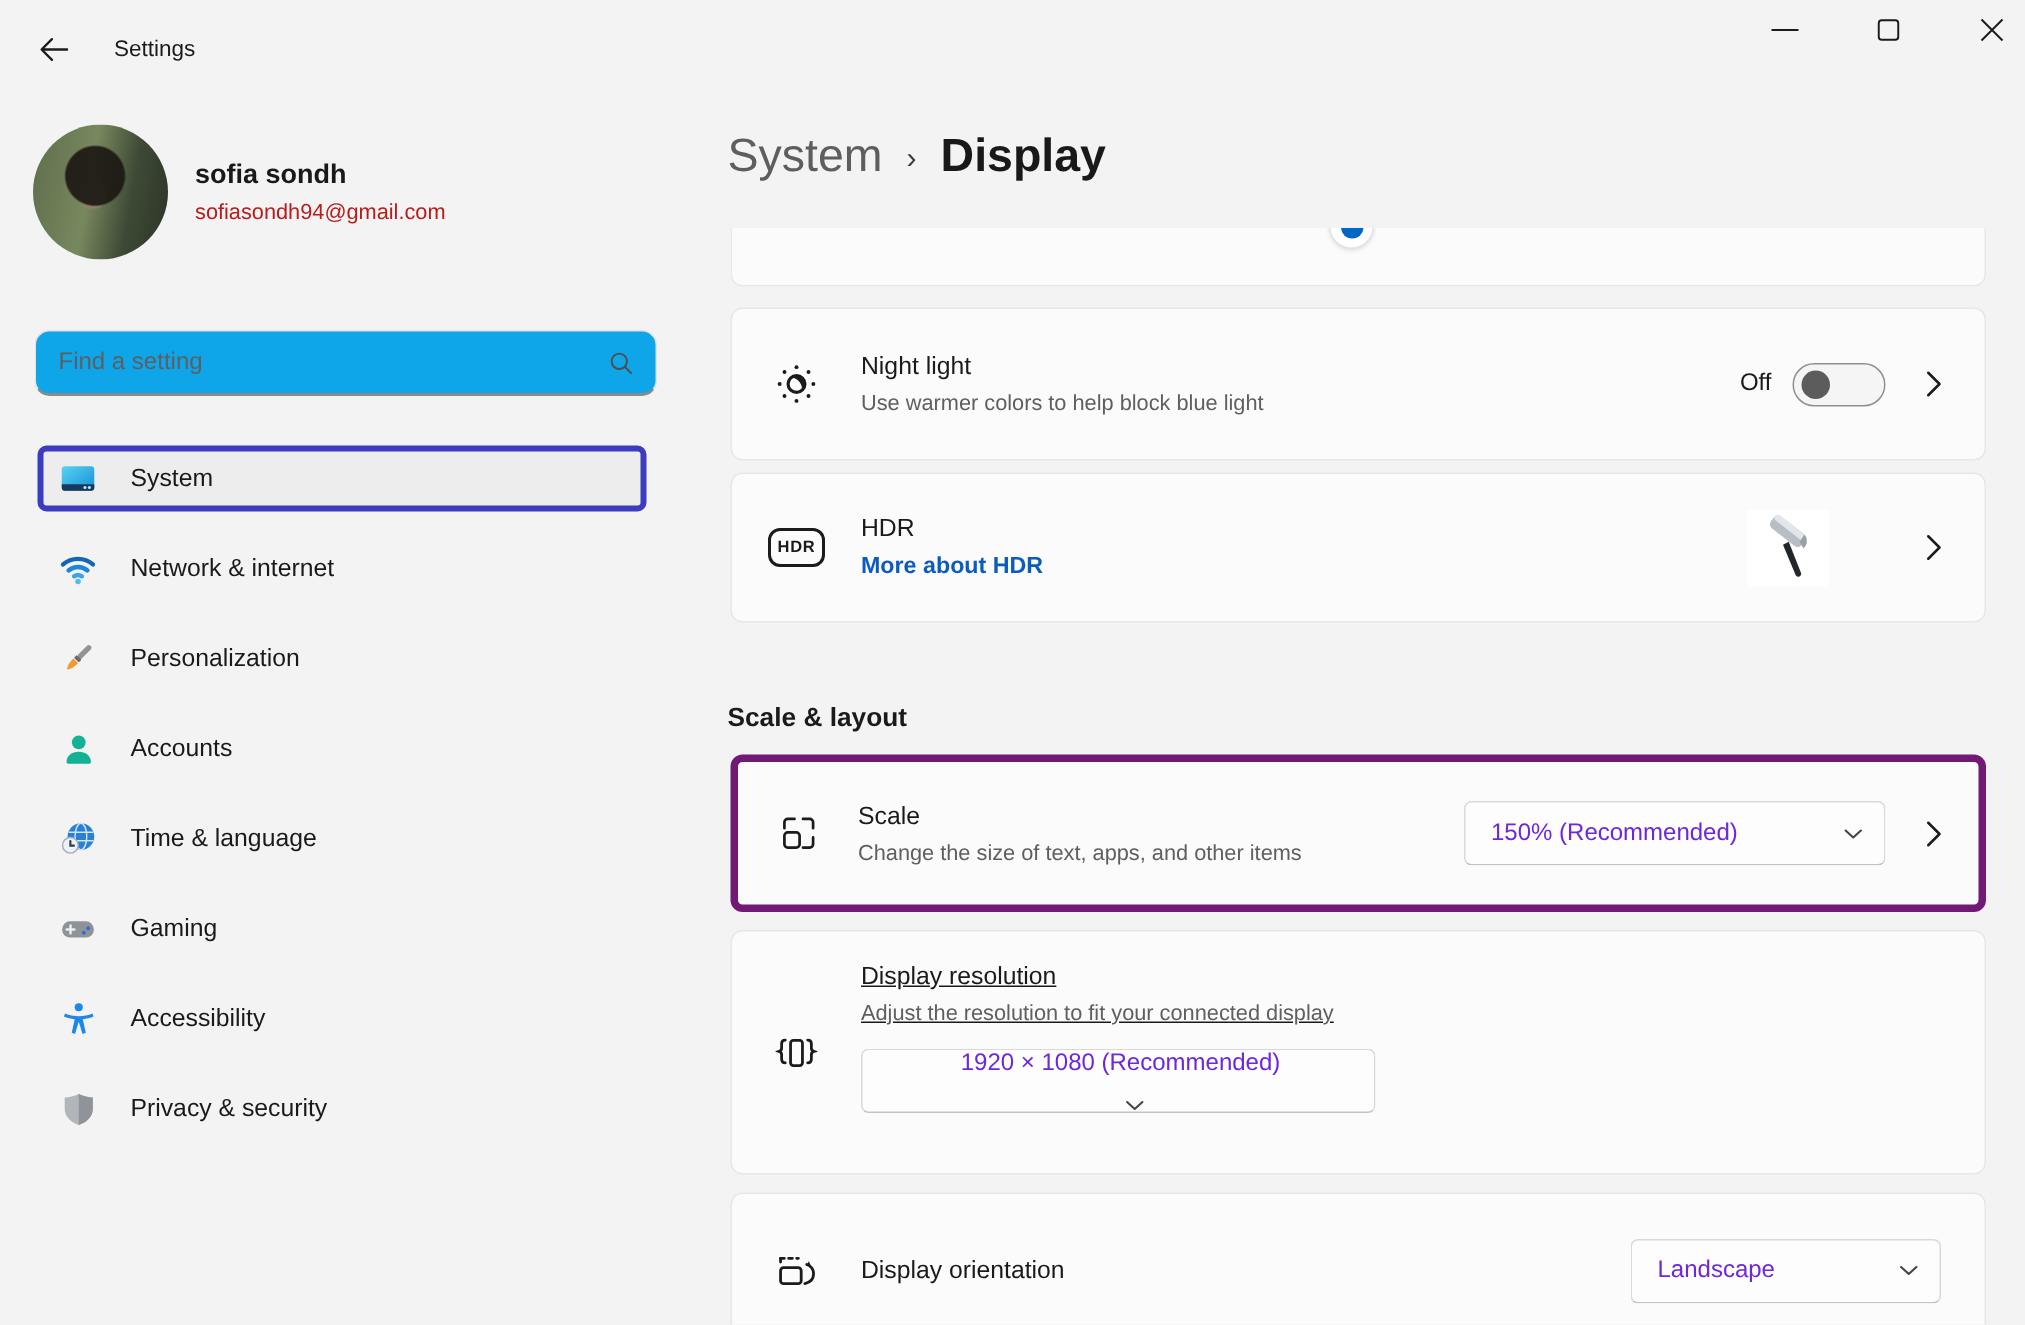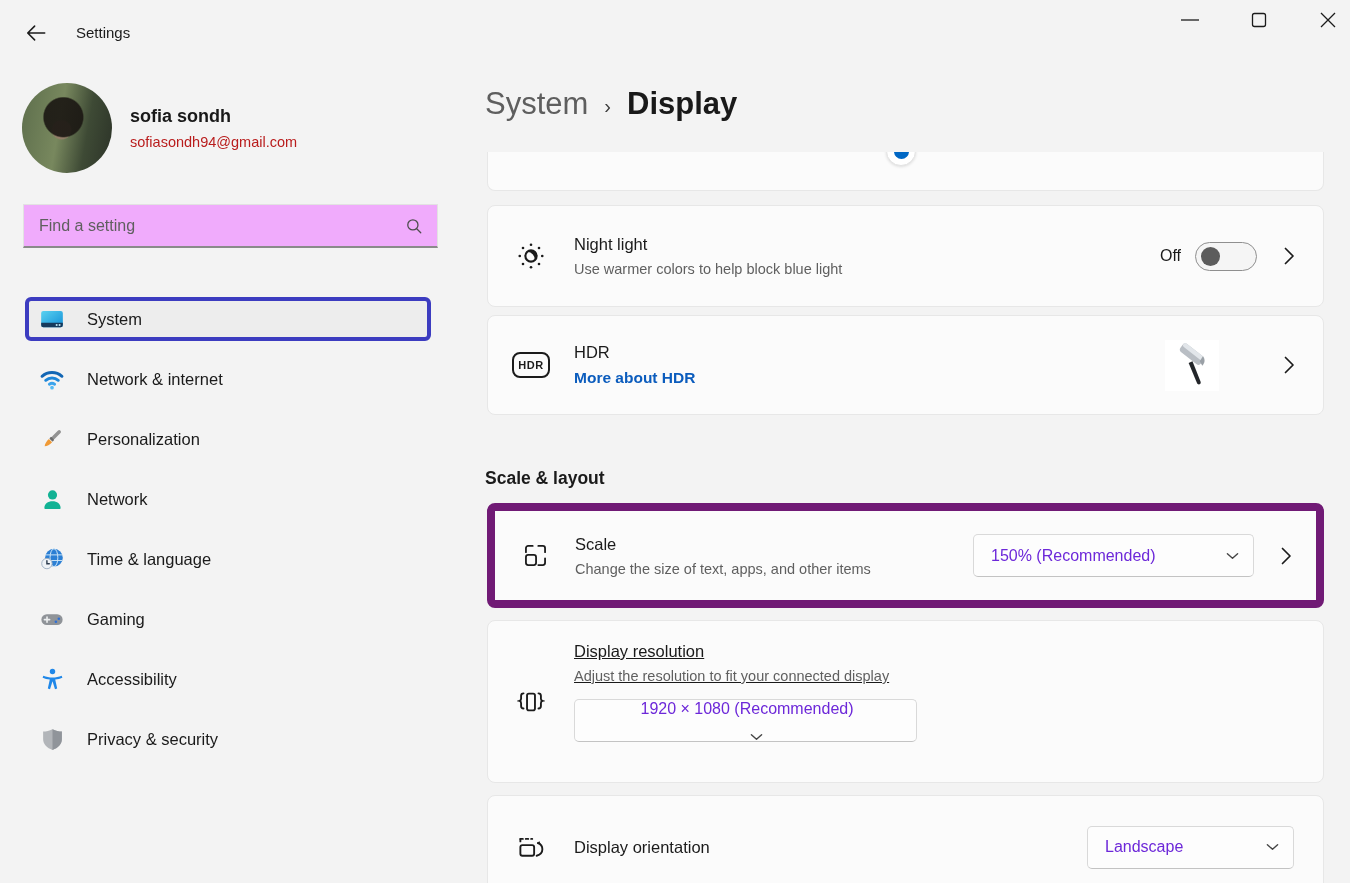--- a/index.html
+++ b/index.html
@@ -19,22 +19,22 @@
   
   .avatar { left:22px; top:83px; width:90px; height:90px; border-radius:50%;
     background:
       radial-gradient(circle at 46% 38%, rgba(26,22,18,.9) 0 26%, rgba(26,22,18,0) 28%),
       radial-gradient(circle at 44% 52%, rgba(150,125,105,.9) 0 13%, rgba(150,125,105,0) 15%),
       linear-gradient(100deg, #5d6e4c 0%, #78885e 42%, #3e4a35 70%, #2c3328 100%);
   }
   .user-name { left:130px; top:106px; font-size:18px; font-weight:700; color:#191919; }
   .user-email { left:130px; top:134px; font-size:14.5px; color:#b91c1c; }
 
-  .search-box { left:23px; top:204px; width:415px; height:44px; background:#f0abfc;
-    border:1px solid #e2e2e2; border-bottom:2px solid #8a8a8a; border-radius:0; display:flex; align-items:center; }
+  .search-box { left:23px; top:220px; width:415px; height:44px; background:#0ea5e9;
+    border:1px solid #e2e2e2; border-bottom:2px solid #8a8a8a; border-radius:10px; display:flex; align-items:center; }
   .search-box input { flex:1; border:none; outline:none; background:transparent;
     font-family:"Liberation Sans", sans-serif; font-size:16px; color:#1a1a1a; padding:0 8px 0 15px; }
   .search-box input::placeholder { color:#5f5f5f; opacity:1; }
   .search-box .mag { margin-right:14px; display:flex; }
 
   .nav { left:25px; top:297px; width:406px; }
   .nav-item { width:406px; height:44px; display:flex; align-items:center;
     border:4px solid transparent; border-radius:6px; margin-bottom:16px; cursor:pointer; }
   .nav-item.selected { background:#ededed; border-color:#3c3cc0; }
   .nav-item .nav-ico { width:26px; height:26px; margin-left:10px; display:flex; align-items:center; justify-content:center; flex:0 0 auto; }
@@ -71,21 +71,21 @@
   .hdr-card { left:487px; top:315px; width:837px; height:100px; padding-right:28px; }
   .hdr-badge { border:2.5px solid #1b1b1b; border-radius:8px; padding:5px 4px;
     font-size:11px; font-weight:700; letter-spacing:.5px; color:#1b1b1b; }
   .hdr-link { font-size:15.5px; font-weight:700; color:#0b5cbd; margin-top:7px; cursor:pointer; }
   .hammer-box { width:54px; height:51px; background:#ffffff; margin-right:38px;
     display:flex; align-items:center; justify-content:center; flex:0 0 auto; }
 
   .section-header { left:485px; top:468px; font-size:17.5px; font-weight:700; color:#1a1a1a; }
 
   .scale-card { left:487px; top:503px; width:837px; height:105px;
-    border:8px solid #701a75; padding-right:24px;align-items:center; }
+    border:5px solid #701a75; padding-right:24px;align-items:center; }
   .scale-card .ico-col { width:80px; }
 
   .dropdown { height:43px; background:#fdfdfd; border:1px solid #d9d9d9; border-bottom-color:#c3c3c3;
     border-radius:5px; display:flex; align-items:center; justify-content:space-between;
     padding:0 14px 0 17px; cursor:pointer; flex:0 0 auto; }
   .dropdown .dd-value { font-size:16px; color:#6d28d9; white-space:nowrap; }
   .dropdown .dd-chev { margin-left:18px; display:flex; }
   .dd-scale { width:281px; }
   .dd-res { width:343px; margin-left:86px; margin-top:15px;flex-direction:column; }
   .dd-orient { width:207px; margin-right:4px; }
@@ -191,21 +191,21 @@
   </div>
 
 
   <div class="nav-item">
     <span class="nav-ico">
       <svg width="25" height="25" viewBox="0 0 24 24" fill="#12b294">
           <circle cx="12" cy="7.6" r="4.4"></circle>
           <path d="M4.2 20.2 c0 -4.2 3.4 -6.6 7.8 -6.6 s7.8 2.4 7.8 6.6 c0 0.6 -0.5 1 -1.1 1 H5.3 c-0.6 0 -1.1 -0.4 -1.1 -1 z"></path>
         </svg>
     </span>
-    <span class="nav-label">Network</span>
+    <span class="nav-label">Accounts</span>
   </div>
 
   <div class="nav-item">
     <span class="nav-ico">
       <svg width="26" height="26" viewBox="0 0 24 24">
           <circle cx="13.8" cy="10.8" r="8.2" fill="#2b7fd4"></circle>
           <g stroke="#cfe6f8" stroke-width="0.9" fill="none">
             <ellipse cx="13.8" cy="10.8" rx="3.6" ry="8.2"></ellipse>
             <path d="M6.2 8.2 h15.2 M6.2 13.4 h15.2"></path>
           </g>

